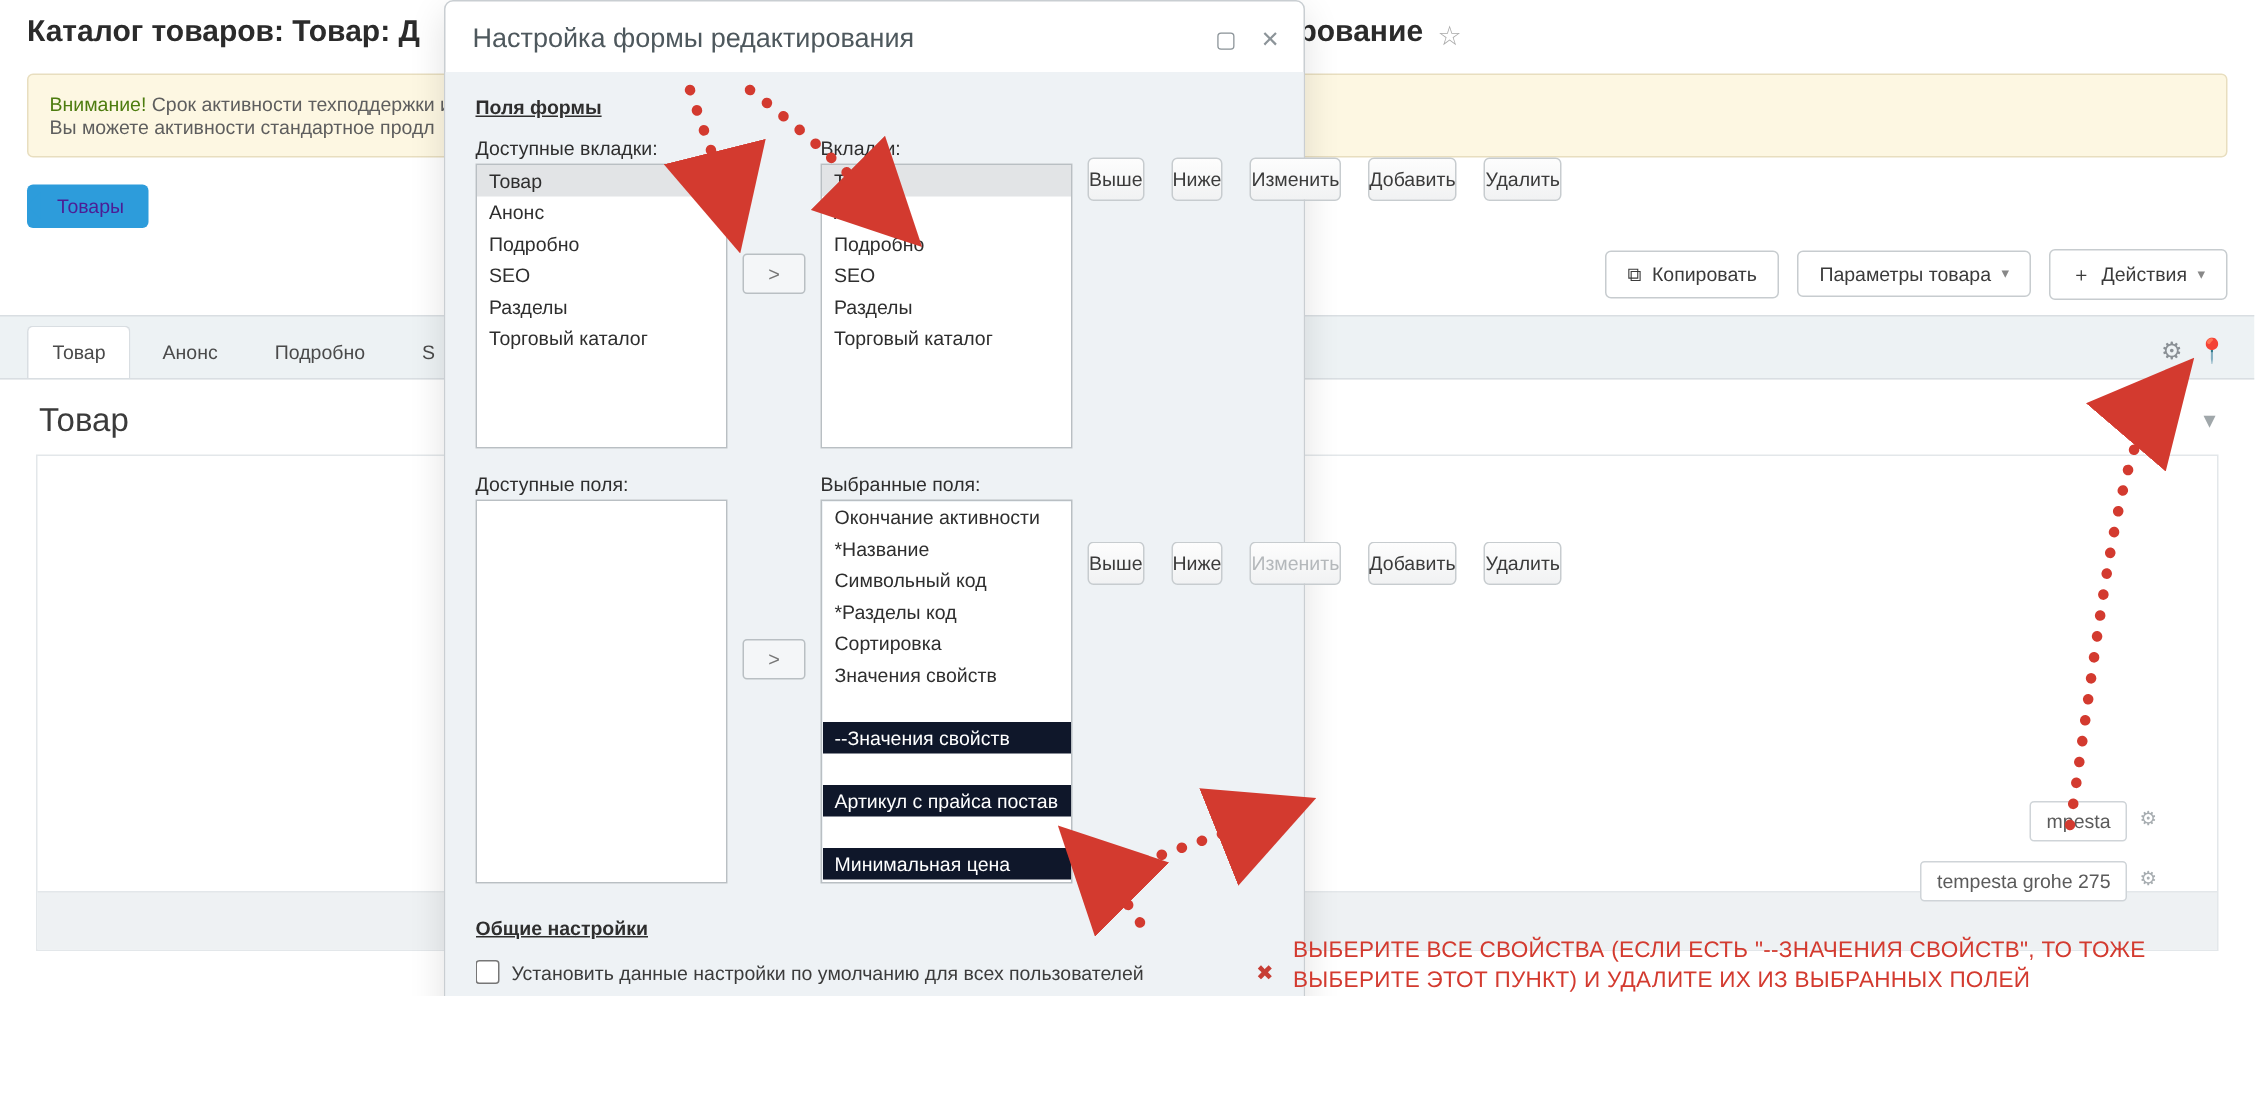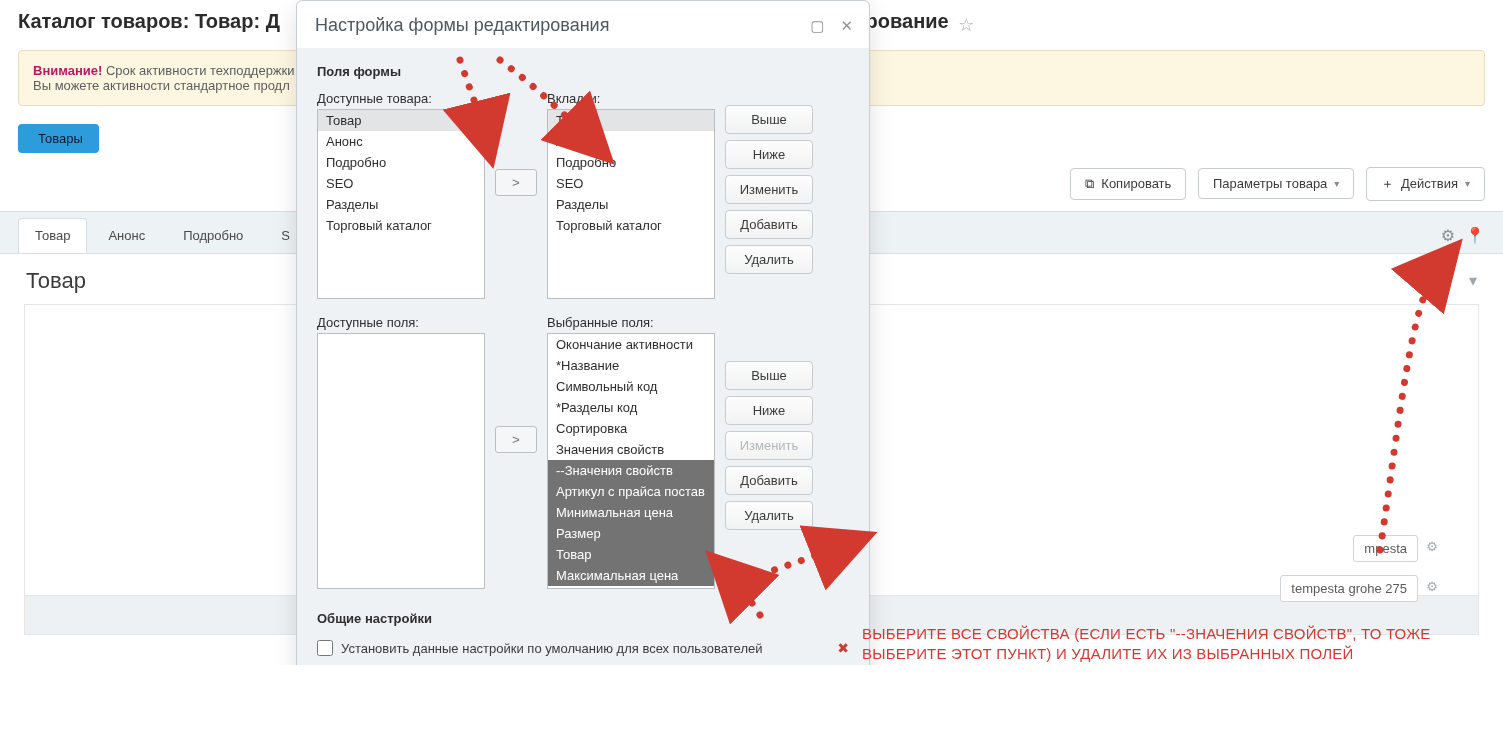--- a/index.html
+++ b/index.html
@@ -3,24 +3,24 @@
 <meta charset="utf-8">
 <style>
   * { box-sizing: border-box; margin: 0; padding: 0; font-family: Arial, Helvetica, sans-serif; }
   body { background: #fff; color: #333; font-size: 13px; position: relative; }
 
   .page-header { padding: 10px 18px 8px; }
   .page-title { font-size: 20px; font-weight: bold; color: #2b2b2b; display: inline; }
   .star-icon { display: inline-block; vertical-align: middle; margin-left: 6px; color: #aaa; font-size: 18px; }
 
   .warn-box { margin: 6px 18px 14px; background: #fdf7e2; border: 1px solid #e8debf; border-radius: 4px; padding: 12px 14px; color: #5e5e5e; font-size: 13px; }
-  .warn-box .danger { color: #be185d; font-weight: bold; }
+  .warn-box .danger { color: #4d7c0f; font-weight: normal; }
 
   .crumb-row { padding: 4px 18px 12px; }
-  .crumb-pill { display: inline-block; background: #2d9cdb; color: #0f172a; border-radius: 4px; padding: 7px 16px 7px 20px; font-size: 13px; position: relative; }
+  .crumb-pill { display: inline-block; background: #2d9cdb; color: #4c1d95; border-radius: 4px; padding: 7px 16px 7px 20px; font-size: 13px; position: relative; }
   .crumb-pill::before { content: ""; position: absolute; left: -9px; top: 50%; transform: translateY(-50%); border: 9px solid transparent; border-right-color: #2d9cdb; }
 
   .toolbar { padding: 2px 18px 10px; text-align: right; }
   .toolbtn { display: inline-flex; align-items: center; gap: 7px; background: #fff; border: 1px solid #c7cccf; border-radius: 4px; padding: 7px 14px; margin-left: 8px; color: #3b3b3b; font-size: 13px; cursor: pointer; }
   .toolbtn .caret { font-size: 10px; color: #888; }
   .toolbtn .iconbox { display: inline-block; }
 
   .tabs-bar { background: #edf2f4; border-top: 1px solid #d9dee2; border-bottom: 1px solid #d9dee2; padding: 6px 18px 0; display: flex; align-items: center; }
   .tab { background: #fff; border: 1px solid #d9dee2; border-bottom: none; border-radius: 4px 4px 0 0; padding: 9px 16px 10px; margin-right: 4px; color: #4a4a4a; cursor: pointer; }
   .tab.inactive { background: transparent; border-color: transparent; }
@@ -41,33 +41,33 @@
   .stub-icon.i2 { top:274px; }
 
   
   .dialog-backdrop { position: absolute; top: 0; left: 0; width: 1503px; height: 739px; pointer-events: none; }
   .dialog { position: absolute; left: 296px; top: 0; width: 574px; background: #fff; border: 1px solid #c9ced2; border-radius: 6px; box-shadow: 0 8px 24px rgba(0,0,0,.12); pointer-events: auto; font-size: 13px; }
   .dlg-head { display:flex; align-items:center; padding: 14px 16px 12px 18px; color: #4a5357; text-align: center; }
   .dlg-title { font-size: 18px; color:#4e585d; }
   .dlg-ctrls { margin-left:auto; display:flex; gap:16px; color:#8c9499; }
   .dlg-ctrls span { cursor:pointer; font-size:15px; }
   .dlg-body { background:#eef2f5; padding: 16px 20px 14px; }
-  .dlg-h { font-weight:bold; color:#2e2e2e; margin-bottom:8px; }
+  .dlg-h { font-weight:bold; color:#2e2e2e; margin-bottom:8px;text-decoration:underline; }
   .dlg-sub { color:#2e2e2e; font-size:13px; margin: 4px 0 3px; }
   .cols { display:flex; align-items:flex-start; gap:10px; margin-bottom:12px; }
   .listbox { width:168px; height:190px; background:#fff; border:1px solid #b9bfc3; overflow:auto; padding:0; }
   .listbox.tall { height:256px; }
   .li { padding:3px 8px; color:#2e2e2e; font-size:13px; cursor:default; white-space:nowrap; overflow:hidden; text-overflow:ellipsis; }
   .li.sel-gray { background:#e2e4e6; }
-  .li.sel-blue { background:#737373; color:#fff; }
+  .li.sel-blue { background:#0f172a; color:#fff;margin-top:21px; }
   .li.indent { }
   .midcol { width:42px; display:flex; flex-direction:column; justify-content:center; height:190px; }
   .midcol.tall { height:256px; justify-content:center; }
   .midbtn { background:#f4f6f8; border:1px solid #b9bfc3; border-radius:3px; padding:5px 0; color:#777; cursor:pointer; text-align:center; }
-  .btncol { width:88px; display:flex; flex-direction:column; gap:6px; }
+  .btncol { width:88px; display:flex; gap:18px; }
   .btncol.top-gap { margin-top:18px; }
   .btncol.top-gap2 { margin-top:50px; }
   .dlgbtn { background:linear-gradient(#fdfdfd,#f1f2f3); border:1px solid #c7cccf; border-radius:4px; padding:6px 0; color:#3b3b3b; cursor:pointer; font-size:13px; }
   .dlgbtn.disabled { color:#b4b8bb; }
   .common-row { padding: 10px 0 6px; }
   .checkbox-row { display:flex; align-items:center; gap:8px; color:#3b3b3b; padding:6px 0 4px; }
   .checkbox-row input { width:16px; height:16px; }
   .del-icon { margin-left:auto; color:#c73e35; font-size:14px; cursor:pointer; }
   .dlg-foot { padding: 12px 20px 18px; background:#fff; display:flex; gap:10px; }
   .primary { background:#7ebf3a; border:1px solid #69a82d; color:#fff; border-radius:4px; padding:8px 16px; cursor:pointer; font-size:13px; }
@@ -144,21 +144,21 @@
       <span class="dlg-ctrls">
         <span>▢</span>
         <span>✕</span>
       </span>
     </div>
     <div class="dlg-body">
       <div class="dlg-h">Поля формы</div>
 
       <div class="cols">
         <div style="width:168px">
-          <div class="dlg-sub">Доступные товара:</div>
+          <div class="dlg-sub">Доступные вкладки:</div>
           <div class="listbox" id="avail-tabs">
               <div class="li sel-gray">Товар</div>
               <div class="li">Анонс</div>
               <div class="li">Подробно</div>
               <div class="li">SEO</div>
               <div class="li">Разделы</div>
               <div class="li">Торговый каталог</div>
             </div>
         </div>
         <div class="midcol">

